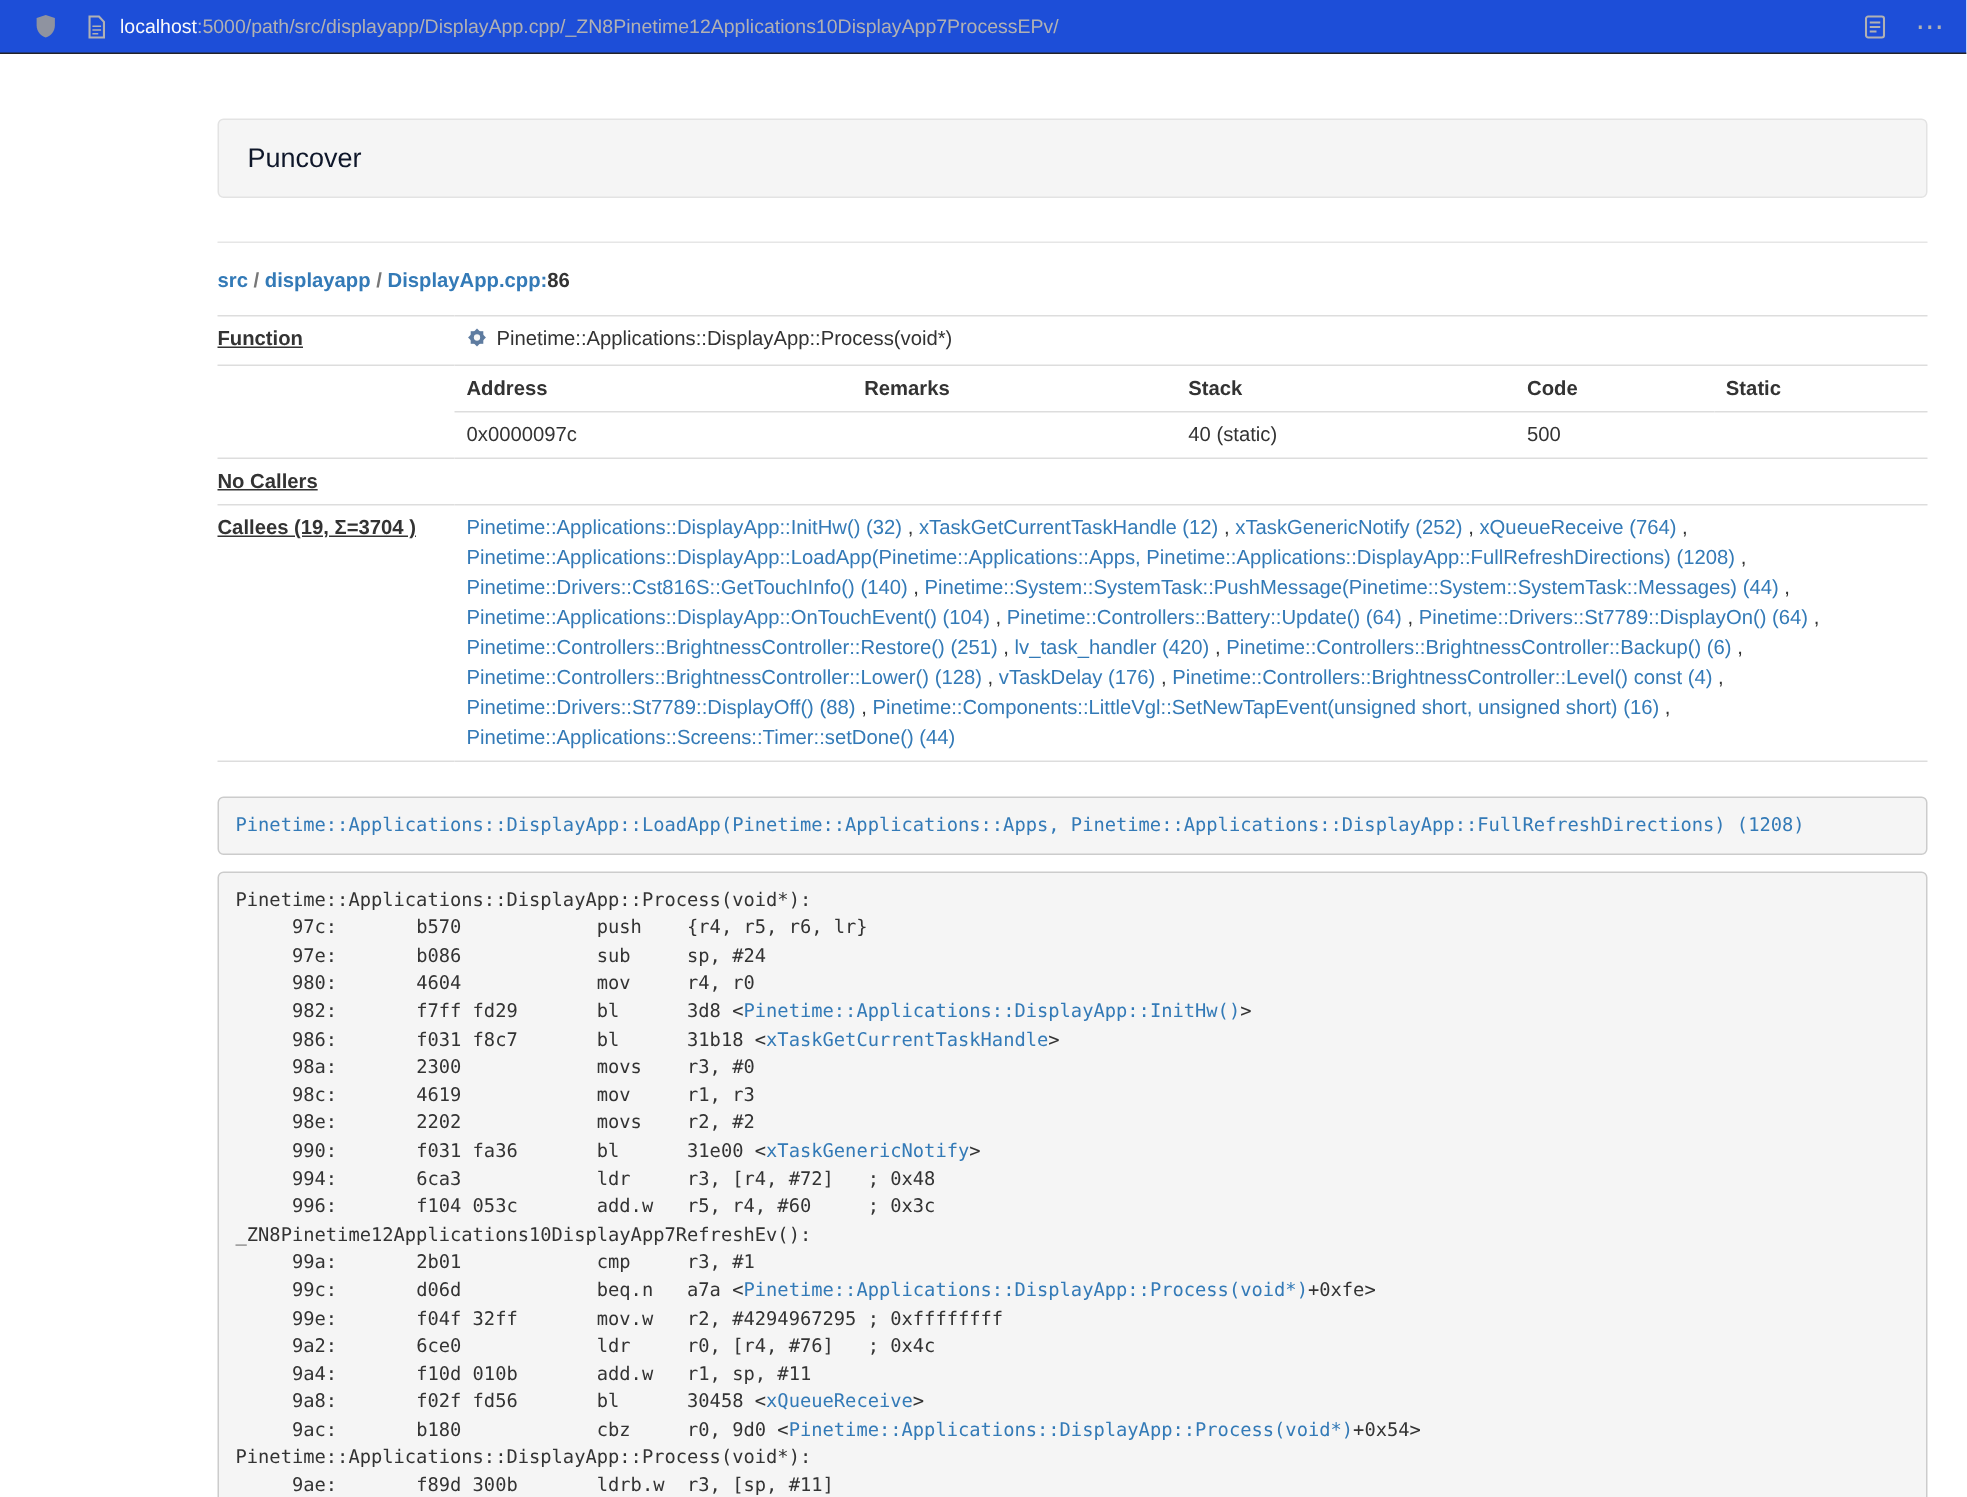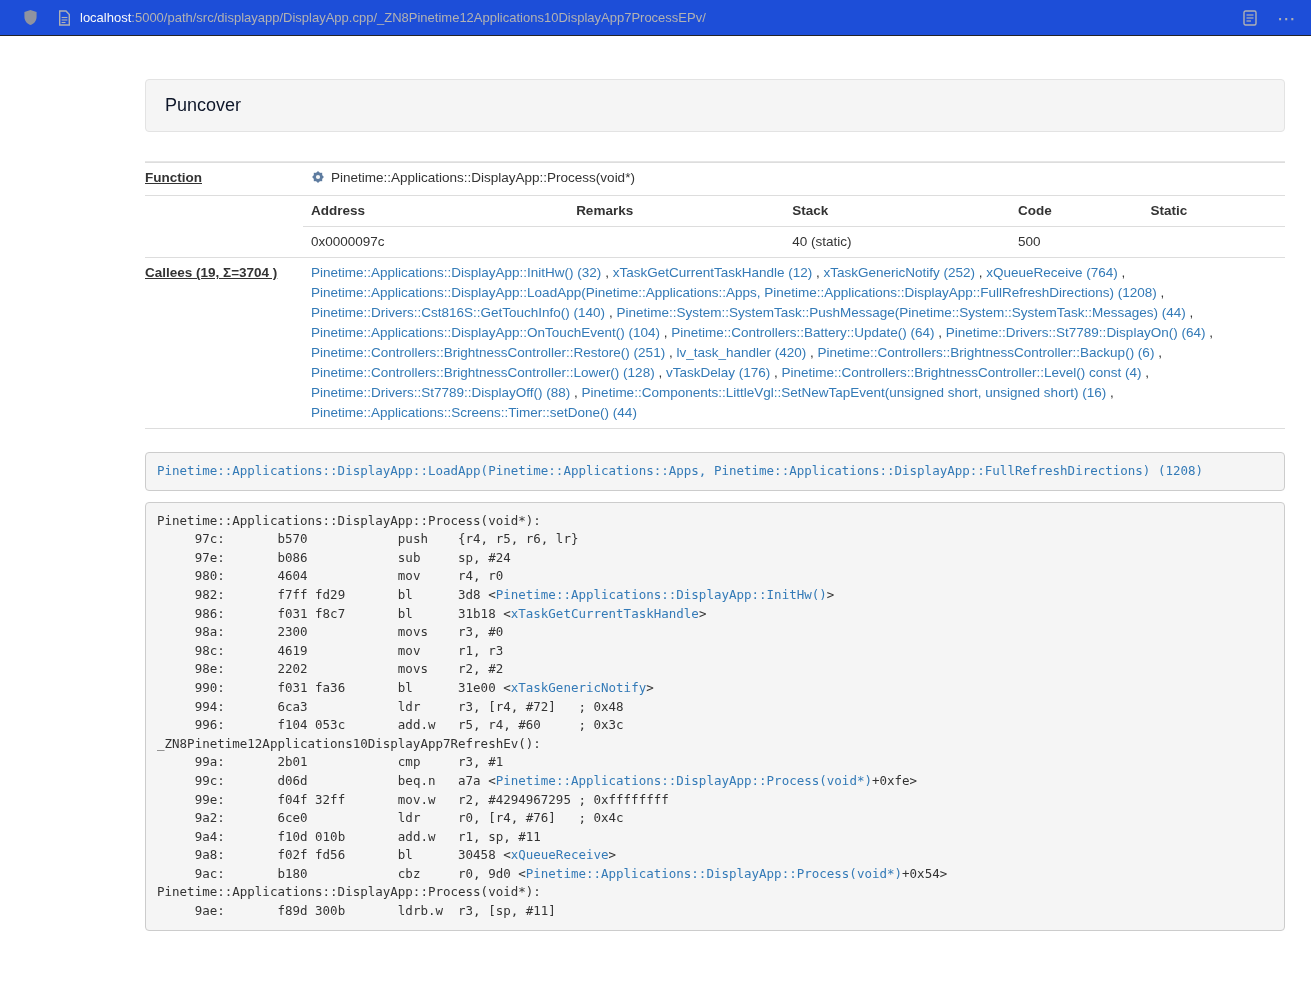--- a/index.html
+++ b/index.html
@@ -111,20 +111,21 @@
 </div>
 
 <div class="page">
 
   <div class="well">
     <span>Puncover</span>
   </div>
 
   <hr class="rule">
 
+  <div class="bc"><a href="#">src</a><span class="sep"> / </span><a href="#">displayapp</a><span class="sep"> / </span><a href="#">DisplayApp.cpp:</a><span class="lineno">86</span></div>
 
   <table class="symbol">
       <tbody>
     <tr>
       <th>Function</th>
       <td>
         <span class="fn-icon">
           <svg width="14" height="14" viewBox="0 0 16 16">
             <rect x="3.2" y="3.2" width="9.6" height="9.6" fill="#5e7ca0"></rect>
             <rect x="3.2" y="3.2" width="9.6" height="9.6" fill="#5e7ca0" transform="rotate(45 8 8)"></rect>
@@ -150,20 +151,24 @@
             <td></td>
             <td>40 (static)</td>
             <td>500</td>
             <td></td>
           </tr>
         </tbody>
             </table>
       </td>
     </tr>
     <tr>
+      <th>No Callers</th>
+      <td></td>
+    </tr>
+    <tr>
       <th>Callees (19, Σ=3704 )</th>
       <td>
         <div class="callees">
               <div class="callee-row"><a href="#">Pinetime::Applications::DisplayApp::InitHw() (32)</a> , <a href="#">xTaskGetCurrentTaskHandle (12)</a> , <a href="#">xTaskGenericNotify (252)</a> , <a href="#">xQueueReceive (764)</a> ,</div>
               <div class="callee-row"><a href="#">Pinetime::Applications::DisplayApp::LoadApp(Pinetime::Applications::Apps, Pinetime::Applications::DisplayApp::FullRefreshDirections) (1208)</a> ,</div>
               <div class="callee-row"><a href="#">Pinetime::Drivers::Cst816S::GetTouchInfo() (140)</a> , <a href="#">Pinetime::System::SystemTask::PushMessage(Pinetime::System::SystemTask::Messages) (44)</a> ,</div>
               <div class="callee-row"><a href="#">Pinetime::Applications::DisplayApp::OnTouchEvent() (104)</a> , <a href="#">Pinetime::Controllers::Battery::Update() (64)</a> , <a href="#">Pinetime::Drivers::St7789::DisplayOn() (64)</a> ,</div>
               <div class="callee-row"><a href="#">Pinetime::Controllers::BrightnessController::Restore() (251)</a> , <a href="#">lv_task_handler (420)</a> , <a href="#">Pinetime::Controllers::BrightnessController::Backup() (6)</a> ,</div>
               <div class="callee-row"><a href="#">Pinetime::Controllers::BrightnessController::Lower() (128)</a> , <a href="#">vTaskDelay (176)</a> , <a href="#">Pinetime::Controllers::BrightnessController::Level() const (4)</a> ,</div>
               <div class="callee-row"><a href="#">Pinetime::Drivers::St7789::DisplayOff() (88)</a> , <a href="#">Pinetime::Components::LittleVgl::SetNewTapEvent(unsigned short, unsigned short) (16)</a> ,</div>

